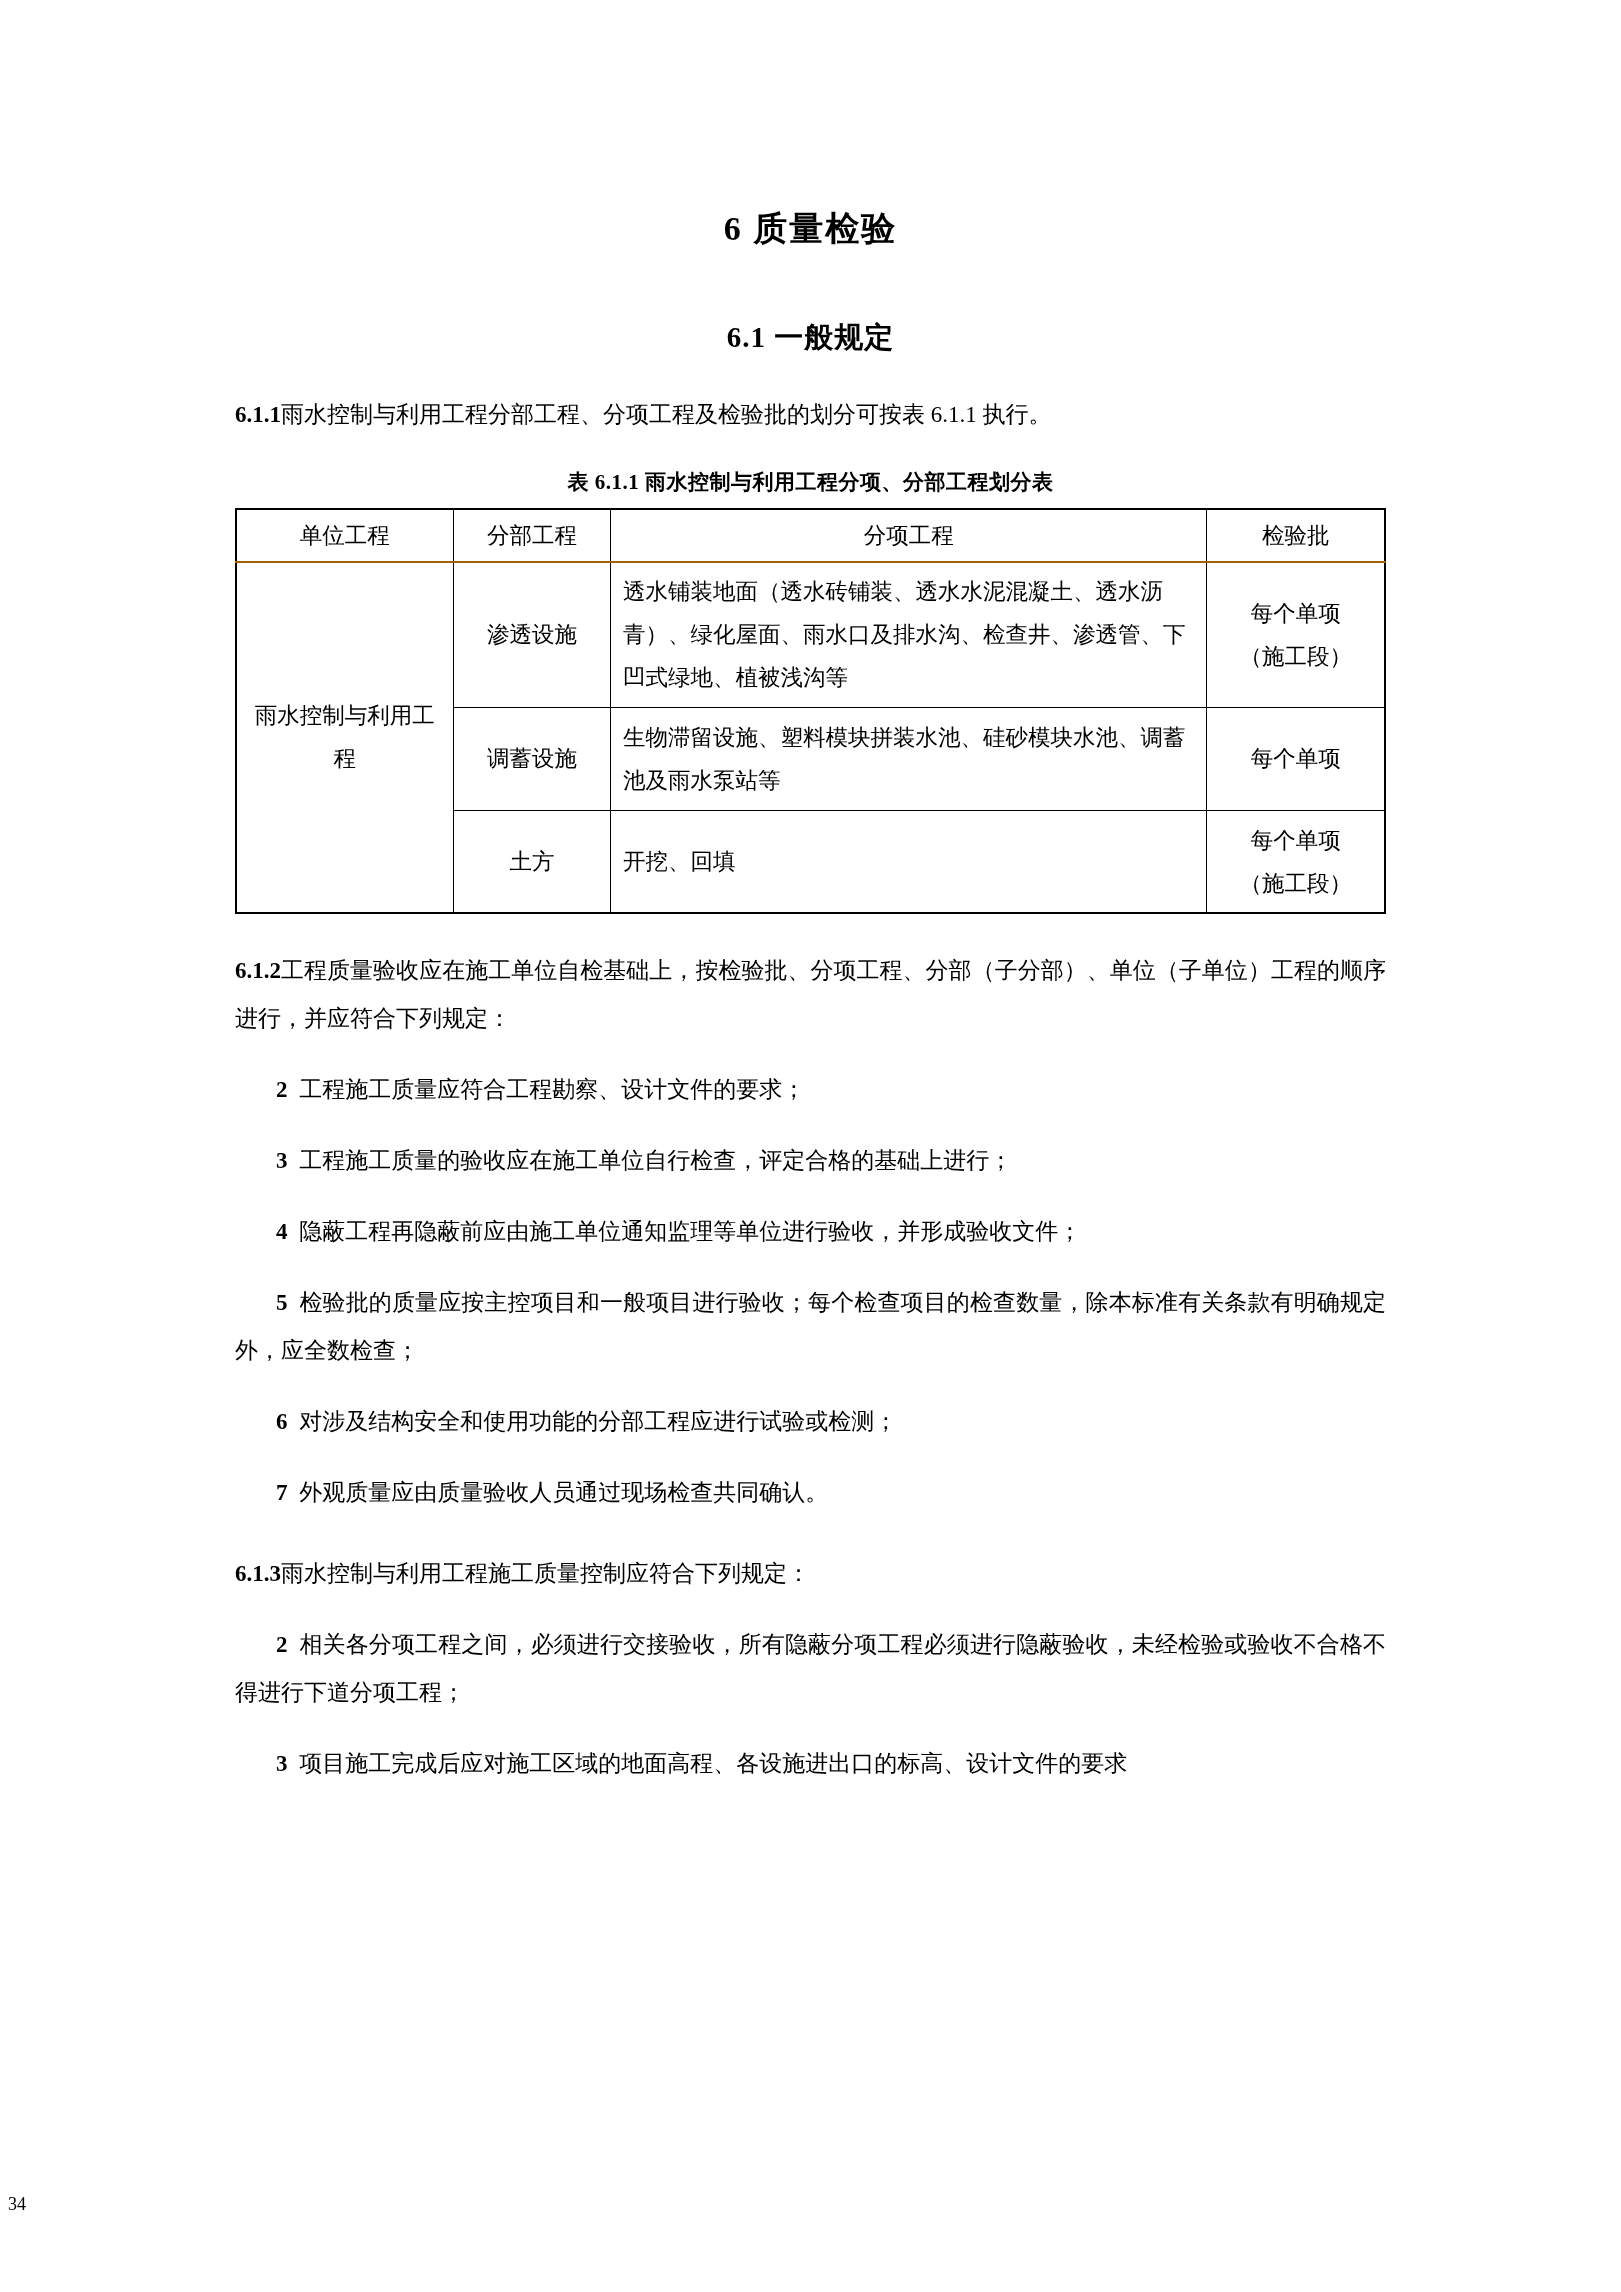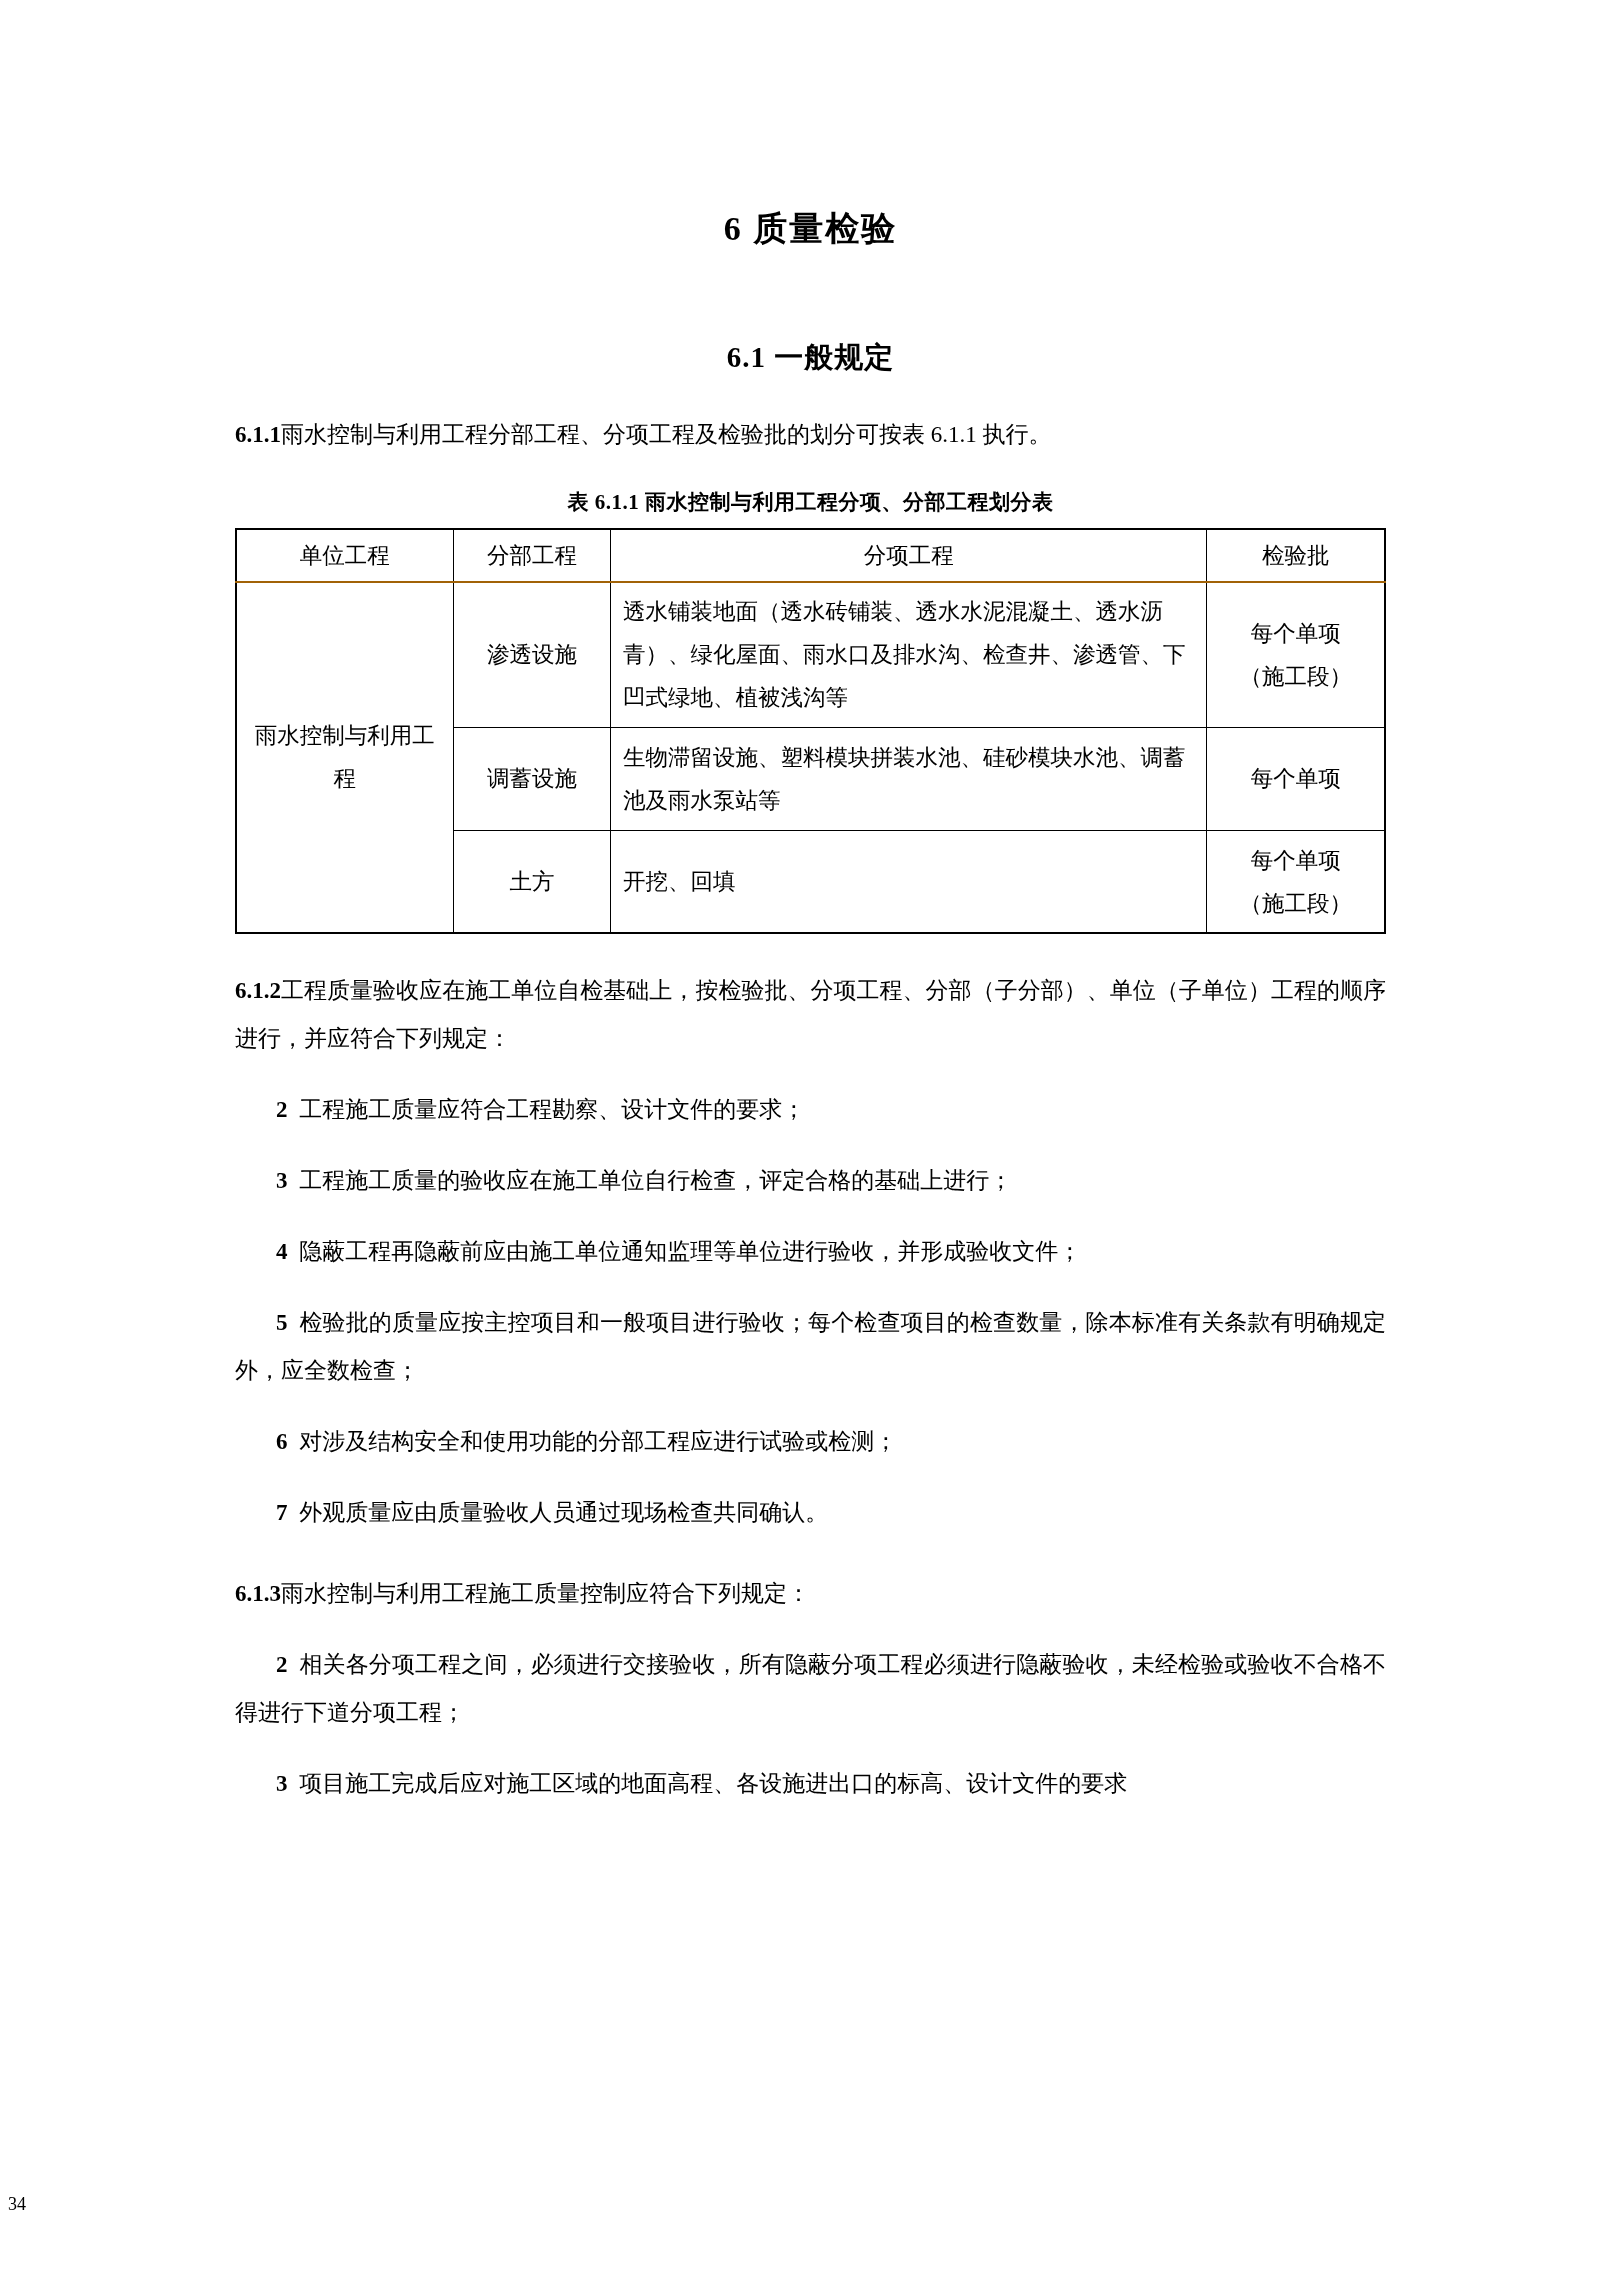--- a/index.html
+++ b/index.html
@@ -27,21 +27,21 @@
     font-size: 34px;
     font-weight: bold;
     letter-spacing: 2px;
     margin: 59px 0 0 0;
   }
   .section-title {
     text-align: center;
     font-size: 29px;
     font-weight: bold;
     letter-spacing: 1px;
-    margin: 86px 0 0 0;
+    margin: 66px 0 0 0;
   }
   .para {
     font-size: 23px;
     line-height: 48px;
     margin-top: 33px;
     text-align: justify;
     text-justify: inter-ideograph;
   }
   .para .num {
     font-weight: bold;

